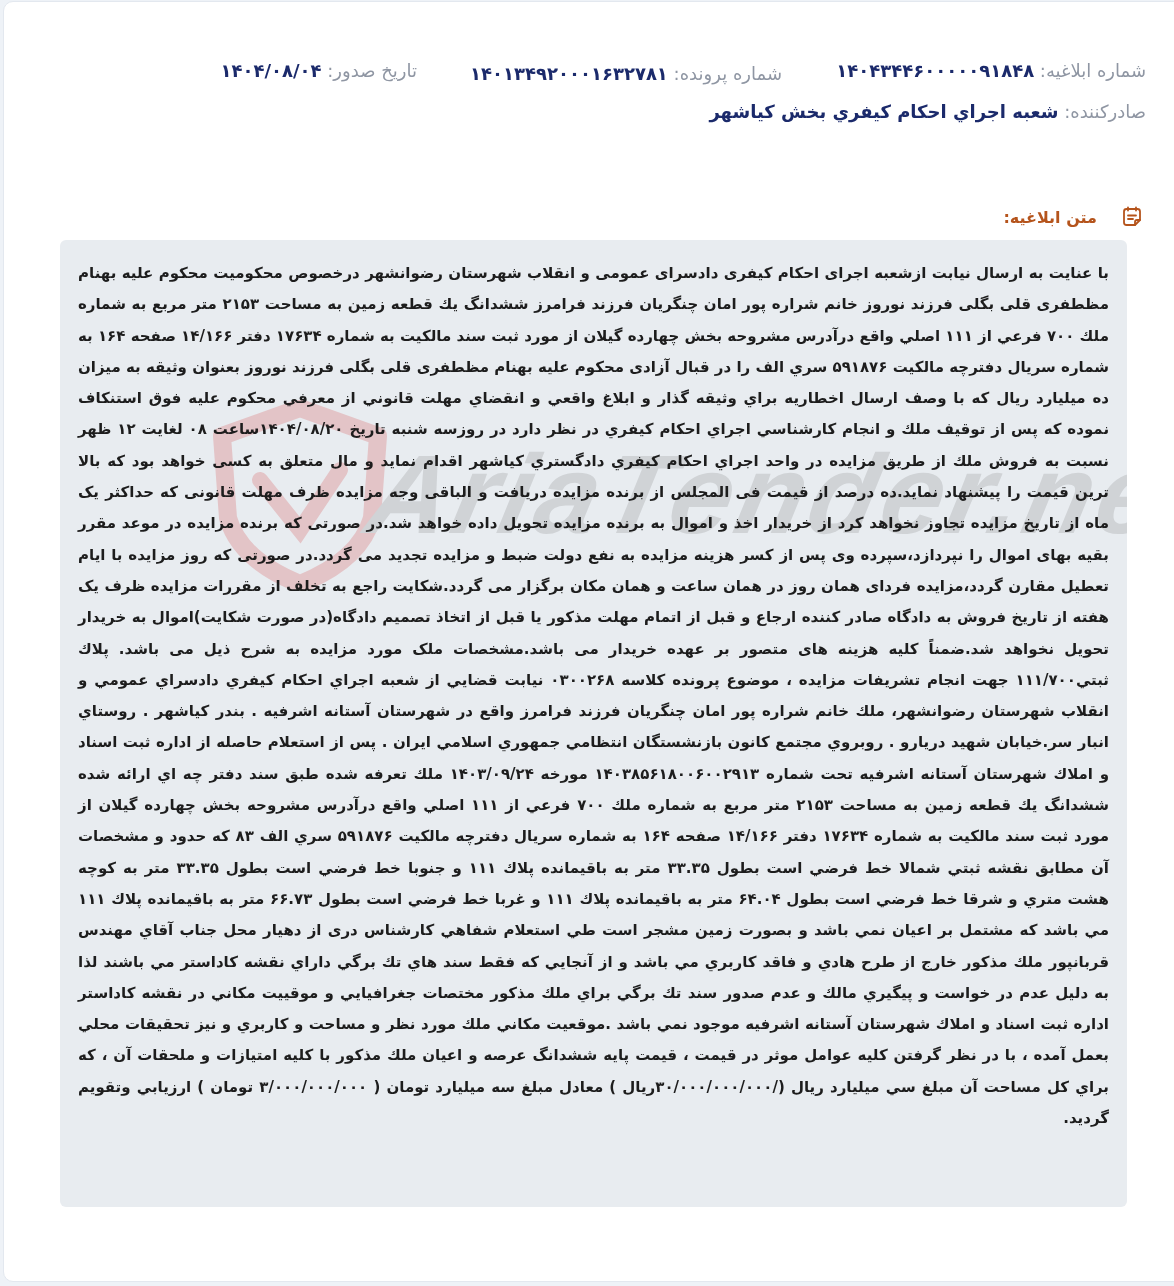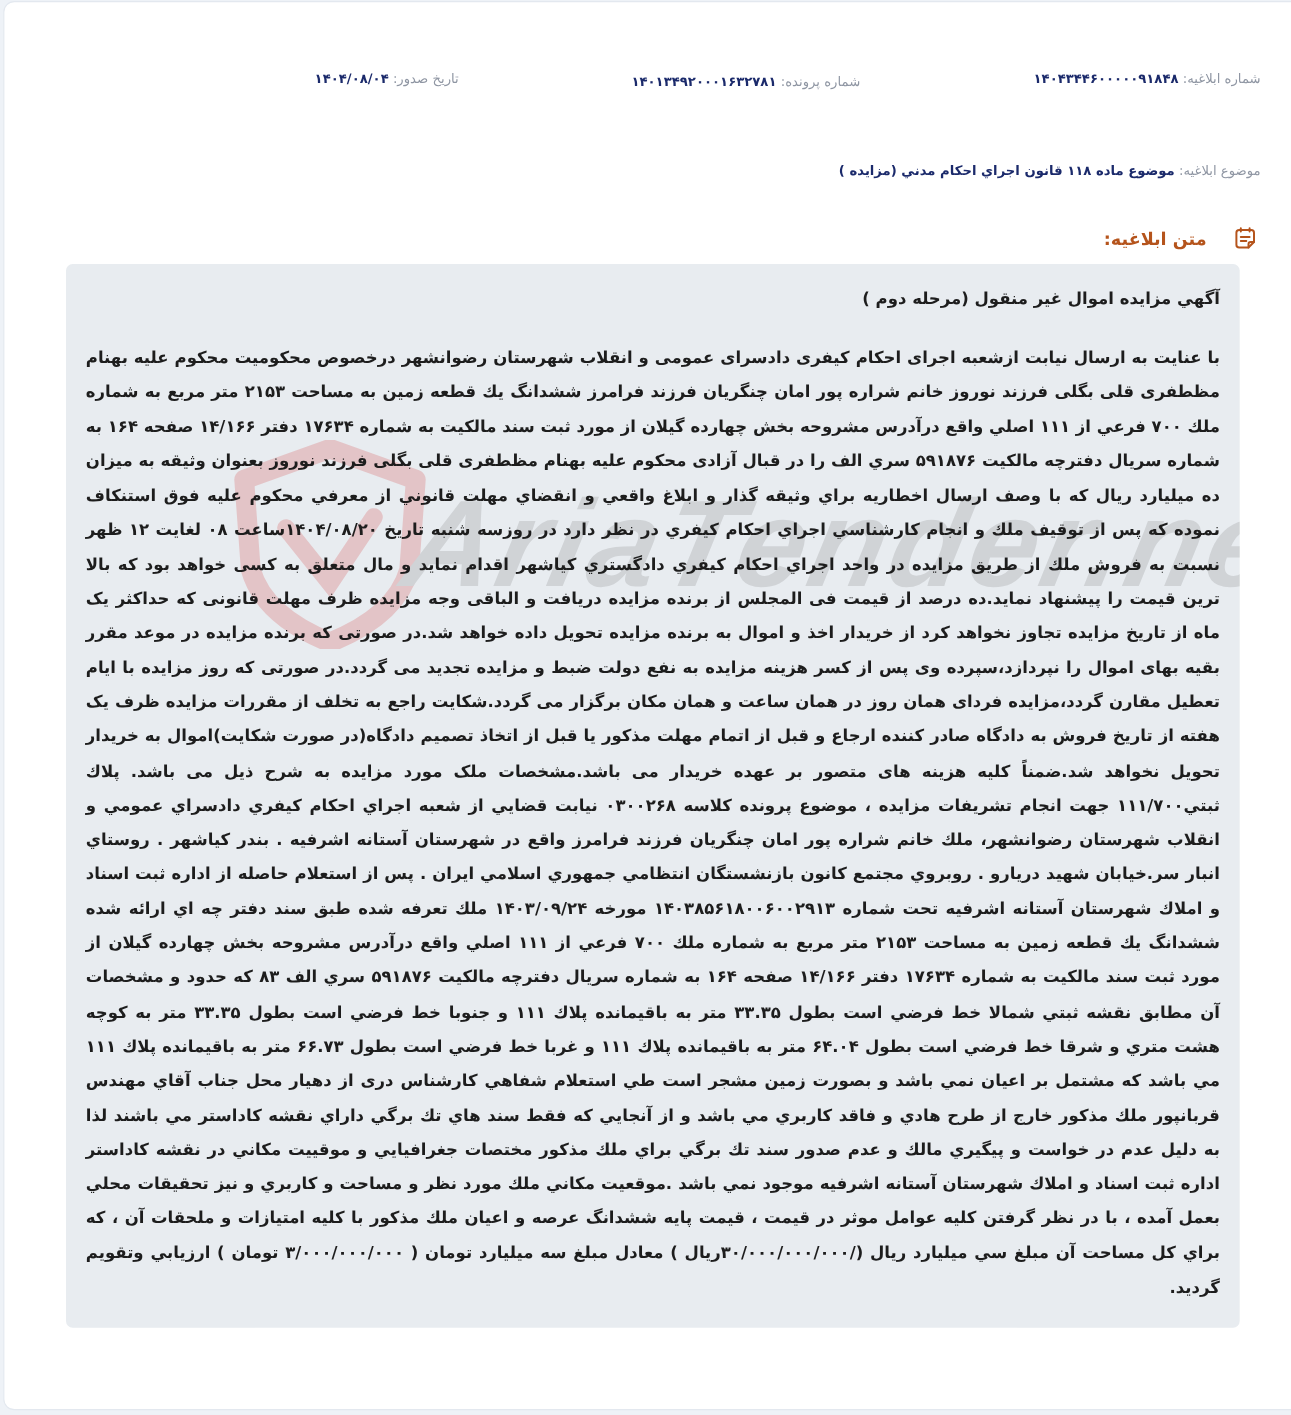--- a/index.html
+++ b/index.html
@@ -20,21 +20,21 @@
       top: 1px;
       width: 1190px;
       height: 1281px;
       background: #ffffff;
       border: 1px solid #e3e8ef;
       border-radius: 10px;
       box-sizing: border-box;
     }
     .meta-label { color: #8f96a3; }
     .meta-value { color: #1b2a6b; font-weight: bold; }
-    .meta-item { position: absolute; direction: rtl; white-space: nowrap; font-size: 12px; line-height: 20px; }
+    .meta-item { position: absolute; direction: rtl; white-space: nowrap; font-size: 18px; line-height: 20px; }
 
     .section-head {
       position: absolute;
       right: 48px;
       top: 203px;
       direction: rtl;
       display: flex;
       align-items: center;
       gap: 23px;
       color: #b5541c;
@@ -109,25 +109,25 @@
   </div>
   <div class="meta-item" style="right:410px; top:62px;">
     <span class="meta-label">شماره پرونده:</span>
     <span class="meta-value">۱۴۰۱۳۴۹۲۰۰۰۱۶۳۲۷۸۱</span>
   </div>
   <div class="meta-item" style="right:775px; top:59px;">
     <span class="meta-label">تاریخ صدور:</span>
     <span class="meta-value">۱۴۰۴/۰۸/۰۴</span>
   </div>
 
+  <div class="meta-item" style="right:46px; top:100px;">
+    <span class="meta-label">صادرکننده:</span>
+    <span class="meta-value">شعبه اجراي احكام كيفري بخش كياشهر</span>
+  </div>
 
-  <div class="meta-item" style="right:46px; top:143px;">
-    <span class="meta-label">موضوع ابلاغیه:</span>
-    <span class="meta-value">موضوع ماده ۱۱۸ قانون اجراي احكام مدني (مزايده )</span>
-  </div>
 
   <div class="section-head">
     <span>
       <svg width="24" height="24" viewBox="0 0 24 24" fill="none" stroke="#b5541c" stroke-width="1.8" stroke-linecap="round" stroke-linejoin="round">
         <path d="M4 6.5a2.5 2.5 0 0 1 2.5-2.5h11A2.5 2.5 0 0 1 20 6.5V15l-5 5H6.5A2.5 2.5 0 0 1 4 17.5z"></path>
         <path d="M8 2.5v3M16 2.5v3"></path>
         <path d="M8 10.5h8M8 14h5"></path>
         <path d="M15 20v-3a2 2 0 0 1 2-2h3"></path>
       </svg>
     </span>
@@ -139,15 +139,14 @@
 <div class="panel">
   <div class="watermark">
     <span>
       <svg width="200" height="190" viewBox="0 0 200 190" style="position:absolute;left:0;top:0;">
         <path d="M100 8 L178 36 L172 118 Q160 160 100 184 Q40 160 28 118 L22 36 Z" fill="none" stroke="#d23a3a" stroke-width="18" stroke-linejoin="round"></path>
         <path d="M60 80 L100 130 L140 70" fill="none" stroke="#d23a3a" stroke-width="16" stroke-linecap="round"></path>
       </svg>
     </span>
     <span class="wm-text">AriaTender.neT</span>
   </div>
-  <div class="panel-title">آگهي مزايده اموال غير منقول (مرحله دوم )</div>
   <p class="panel-body">با عنايت به ارسال نيابت ازشعبه اجرای احکام کيفری دادسرای عمومی و انقلاب شهرستان رضوانشهر درخصوص محکوميت محکوم عليه بهنام مظطفری قلی بگلی فرزند نوروز خانم شراره پور امان چنگريان  فرزند فرامرز ششدانگ يك قطعه زمين  به مساحت ۲۱۵۳ متر مربع به  شماره ملك ۷۰۰ فرعي از ۱۱۱ اصلي واقع درآدرس مشروحه بخش چهارده گيلان از مورد ثبت سند مالكيت به شماره ۱۷۶۳۴ دفتر ۱۴/۱۶۶ صفحه ۱۶۴ به شماره سريال دفترچه مالكيت ۵۹۱۸۷۶ سري الف را در قبال آزادی محکوم عليه بهنام مظطفری قلی بگلی فرزند نوروز بعنوان وثيقه به ميزان ده  ميليارد ريال كه با وصف ارسال اخطاريه براي وثيقه گذار و  ابلاغ واقعي و انقضاي مهلت قانوني از معرفي محكوم عليه فوق استنكاف نموده كه پس از توقيف ملك و انجام كارشناسي اجراي احكام كيفري در نظر دارد در روزسه شنبه  تاريخ ۱۴۰۴/۰۸/۲۰ساعت ۰۸ لغايت ۱۲ ظهر نسبت به فروش ملك از طريق مزايده در واحد اجراي احكام كيفري دادگستري كياشهر اقدام نمايد و مال متعلق به كسی خواهد بود كه بالا ترين قيمت را پيشنهاد نمايد.ده درصد از قيمت فی المجلس از برنده مزايده دريافت و الباقی وجه مزايده ظرف مهلت قانونی که حداکثر يک ماه از تاريخ مزايده تجاوز نخواهد کرد از خريدار اخذ و اموال به برنده  مزايده تحويل داده خواهد شد.در صورتی که برنده مزايده در موعد مقرر بقيه بهای اموال را نپردازد،سپرده وی پس از کسر هزينه مزايده به نفع دولت ضبط و مزايده تجديد می گردد.در صورتی که روز مزايده با ايام تعطيل مقارن گردد،مزايده فردای همان روز در همان ساعت و همان مکان برگزار می گردد.شکايت راجع به تخلف از مقررات مزايده ظرف يک هفته از تاريخ فروش به دادگاه صادر کننده ارجاع و قبل از اتمام مهلت مذکور يا قبل از اتخاذ تصميم دادگاه(در صورت شکايت)اموال به خريدار تحويل نخواهد شد.ضمناً کليه هزينه های متصور بر عهده خريدار می باشد.مشخصات ملک مورد مزايده به شرح ذيل می باشد. پلاك ثبتي۱۱۱/۷۰۰ جهت انجام تشريفات مزايده ، موضوع پرونده كلاسه ۰۳۰۰۲۶۸ نيابت قضايي از شعبه اجراي احكام كيفري دادسراي عمومي و انقلاب شهرستان رضوانشهر، ملك خانم شراره پور امان چنگريان فرزند فرامرز واقع در شهرستان آستانه اشرفيه . بندر كياشهر . روستاي انبار سر.خيابان شهيد دريارو . روبروي مجتمع كانون بازنشستگان انتظامي جمهوري اسلامي ايران . پس از استعلام حاصله از اداره ثبت اسناد و املاك شهرستان آستانه اشرفيه تحت شماره ۱۴۰۳۸۵۶۱۸۰۰۶۰۰۲۹۱۳ مورخه ۱۴۰۳/۰۹/۲۴ ملك تعرفه شده طبق سند دفتر چه اي ارائه شده ششدانگ يك قطعه زمين  به مساحت ۲۱۵۳ متر مربع به  شماره ملك ۷۰۰ فرعي از ۱۱۱ اصلي واقع درآدرس مشروحه بخش چهارده گيلان از مورد ثبت سند مالكيت به شماره ۱۷۶۳۴ دفتر ۱۴/۱۶۶ صفحه ۱۶۴ به شماره سريال دفترچه مالكيت ۵۹۱۸۷۶ سري الف ۸۳ كه حدود و مشخصات آن مطابق نقشه ثبتي شمالا خط فرضي است بطول ۳۳.۳۵ متر به باقيمانده پلاك ۱۱۱ و جنوبا خط فرضي است بطول ۳۳.۳۵ متر به كوچه هشت متري و شرقا خط فرضي است بطول ۶۴.۰۴ متر به باقيمانده پلاك ۱۱۱ و غربا خط فرضي است بطول ۶۶.۷۳ متر به باقيمانده پلاك ۱۱۱ مي باشد كه مشتمل بر اعيان نمي باشد و بصورت زمين مشجر است طي استعلام شفاهي كارشناس دری  از دهيار محل جناب آقاي مهندس قربانپور ملك مذكور خارج از طرح هادي و فاقد كاربري مي باشد و از آنجايي كه فقط سند هاي تك برگي داراي نقشه كاداستر مي باشند لذا به دليل عدم در خواست و پيگيري مالك و عدم صدور سند  تك برگي براي ملك مذكور  مختصات جغرافيايي و موقييت مكاني در نقشه كاداستر اداره ثبت اسناد و املاك شهرستان آستانه اشرفيه موجود نمي باشد .موقعيت مكاني ملك مورد نظر و مساحت و كاربري  و نيز تحقيقات محلي بعمل آمده ، با در نظر گرفتن كليه عوامل موثر در قيمت ، قيمت پايه ششدانگ عرصه و اعيان ملك مذكور با كليه امتيازات و ملحقات آن  ، كه براي كل مساحت آن مبلغ سي ميليارد ريال (/۳۰/۰۰۰/۰۰۰/۰۰۰ريال ) معادل مبلغ سه ميليارد  تومان ( ۳/۰۰۰/۰۰۰/۰۰۰ تومان ) ارزيابي وتقويم گرديد.</p>
 </div>
 
 </body></html>

